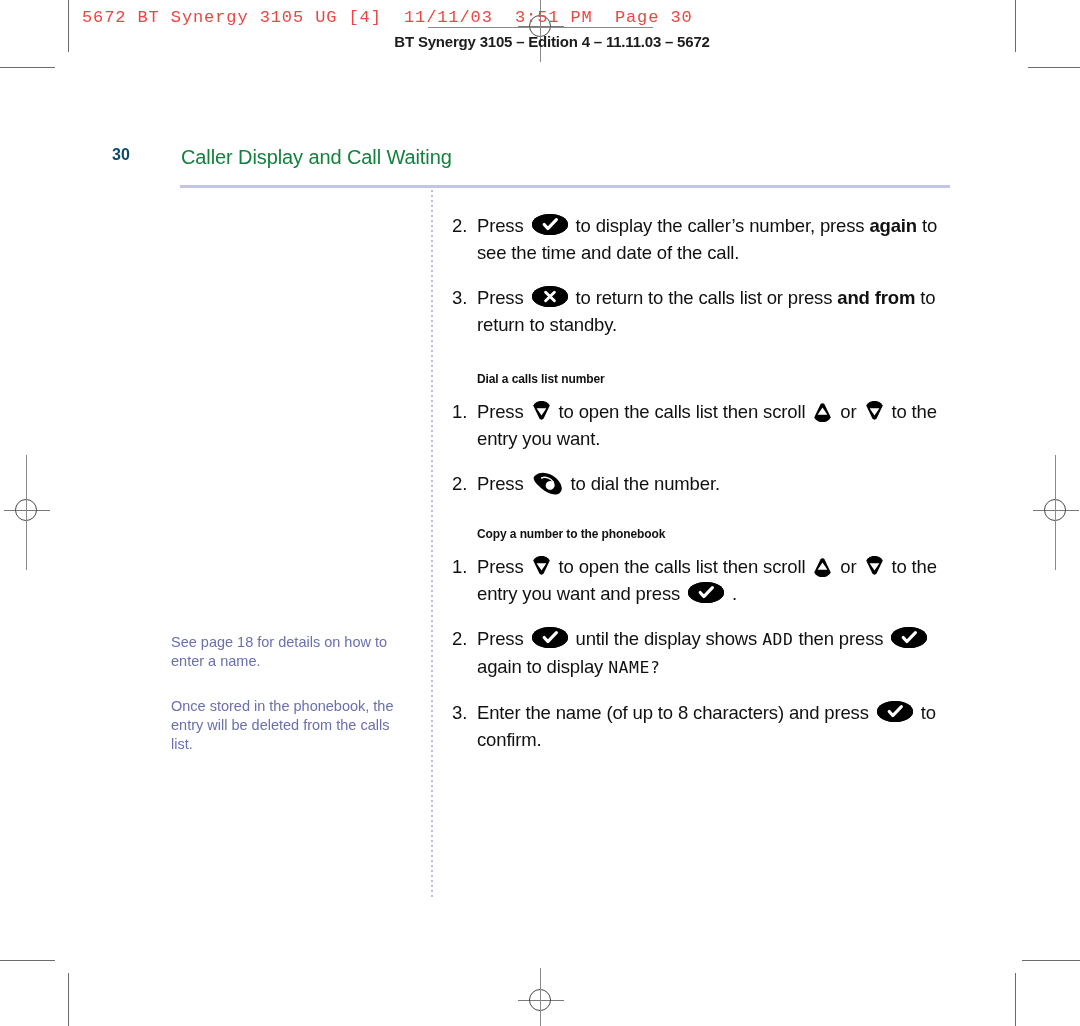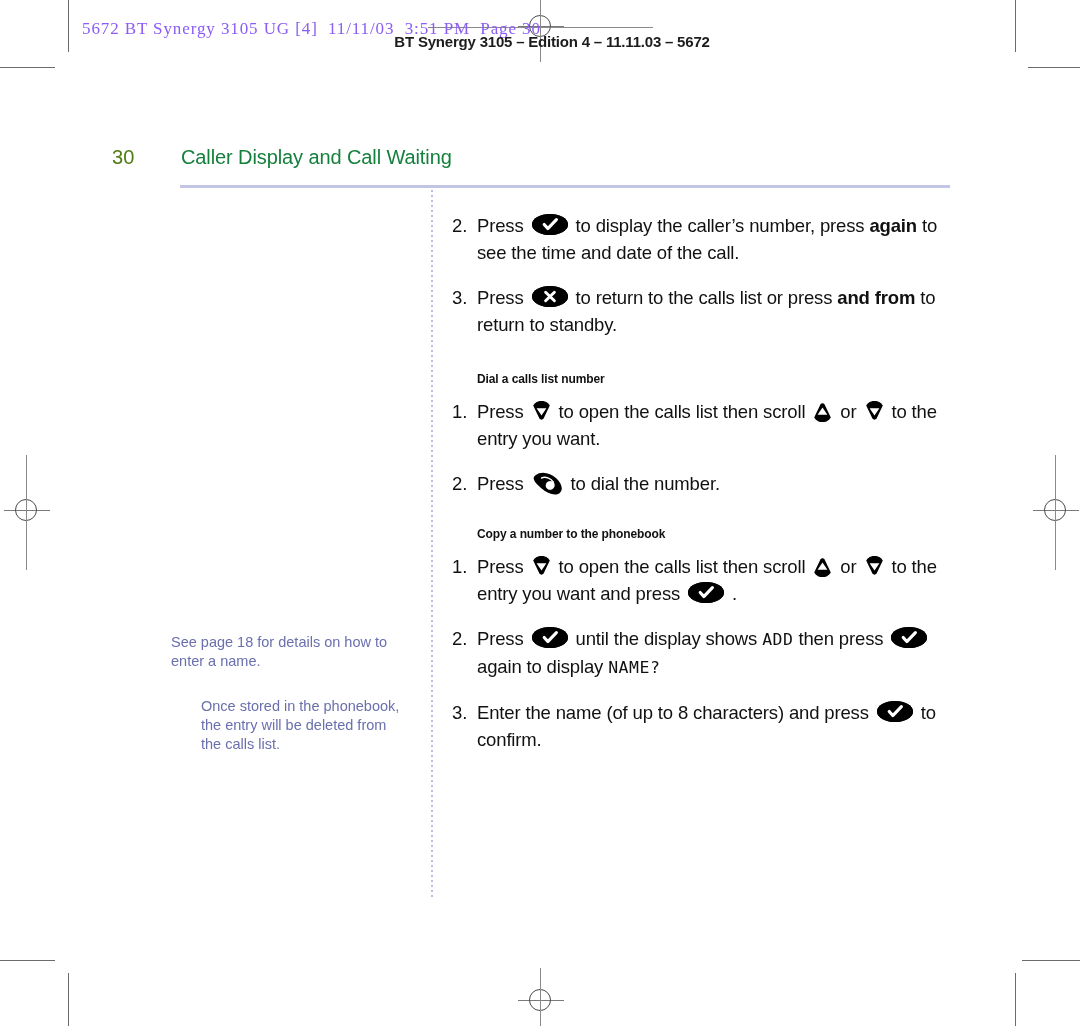--- a/index.html
+++ b/index.html
@@ -39,46 +39,47 @@
   }
   .reg-mark .hline {
     position: absolute;
     top: 22px; left: 0; height: 1px; width: 46px;
     background: #7a7a7a;
   }
 
   
   .print-header {
     position: absolute;
-    left: 82px; top: 19px;
-    font-family: Liberation Serif, serif;
+    left: 82px; top: 8px;
+    font-family: Liberation Mono, monospace;
     font-size: 17px;
     letter-spacing: 0.9px;
-    color: #8b5cf6;
+    color: #ef4444;
     white-space: pre;
   }
   .edition-line {
     position: absolute;
     left: 12px; top: 33px;
     width: 1080px;
     text-align: center;
     font-family: "Liberation Sans", sans-serif;
     font-size: 15px;
     font-weight: 600;
     color: #1c1c1c;
     letter-spacing: -0.2px;
   }
 
   
   .page-number {
     position: absolute;
     left: 112px; top: 146px;
-    font-size: 20px;
-    color: #4d7c0f;
+    font-size: 16px;
+    color: #0c4a6e;
     letter-spacing: 0.2px;
+    font-weight: bold;
   }
   .page-title {
     position: absolute;
     left: 181px; top: 146px;
     font-size: 20px;
     color: #15803d;
     letter-spacing: -0.1px;
   }
   .title-rule {
     position: absolute;
@@ -99,21 +100,21 @@
   
   .side-notes {
     position: absolute;
     left: 171px; top: 633px;
     width: 232px;
     color: #6a6fae;
     font-size: 14.5px;
     line-height: 19px;
   }
   .side-notes p { margin: 0 0 26px 0; }
-  .side-notes p:last-child { margin-bottom: 0; margin-left: 30px; }
+  .side-notes p:last-child { margin-bottom: 0; }
 
   
   .body-col {
     position: absolute;
     left: 452px; top: 212px;
     width: 500px;
     color: #111111;
   }
   .step {
     position: relative;

